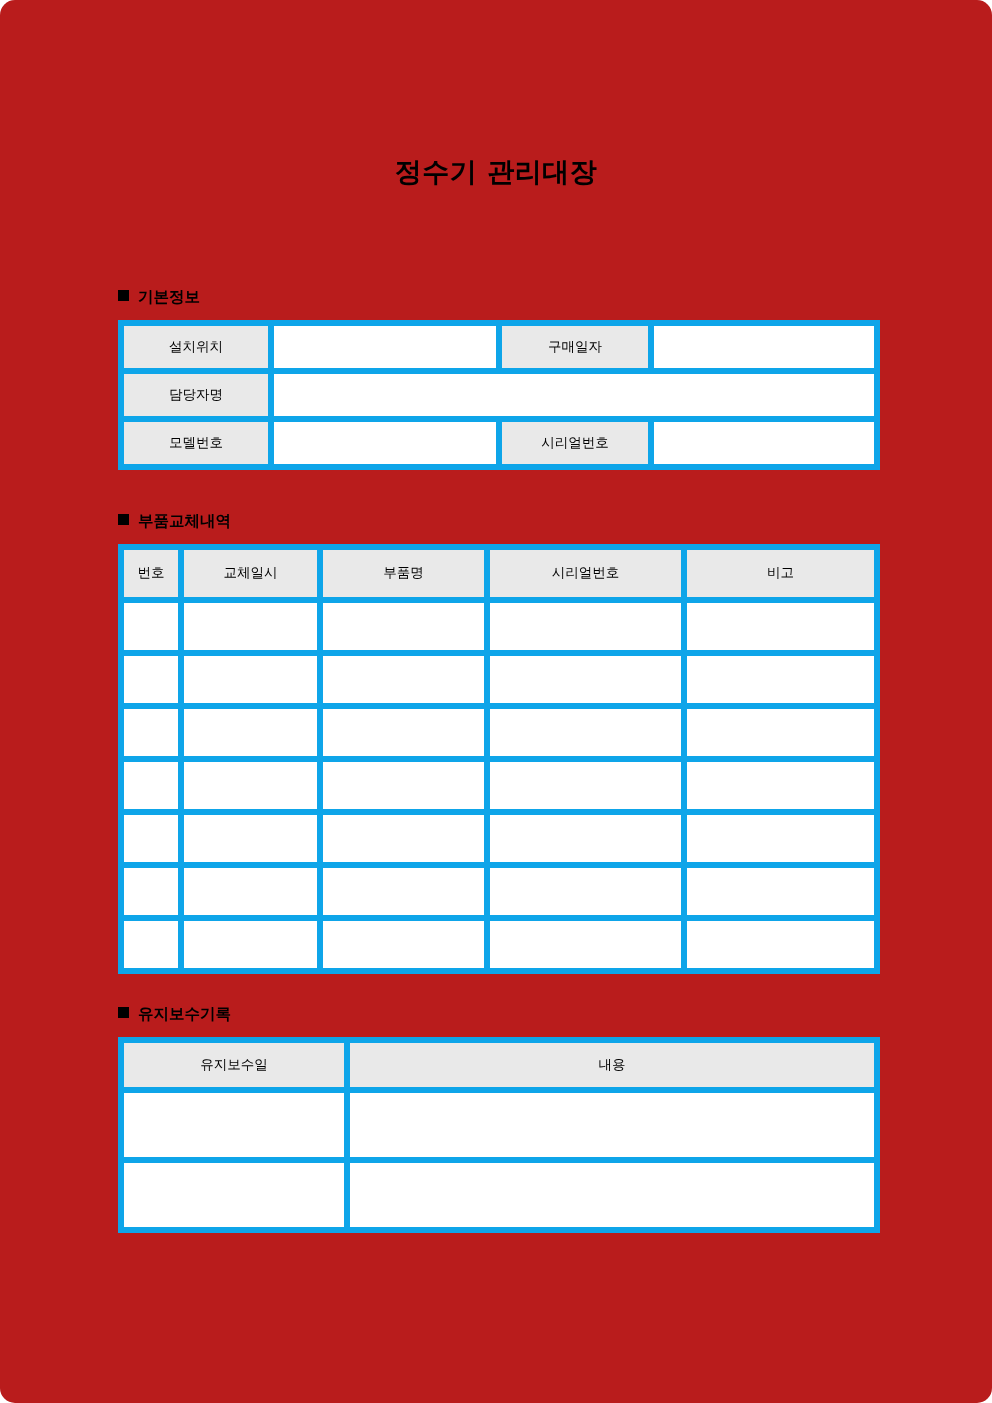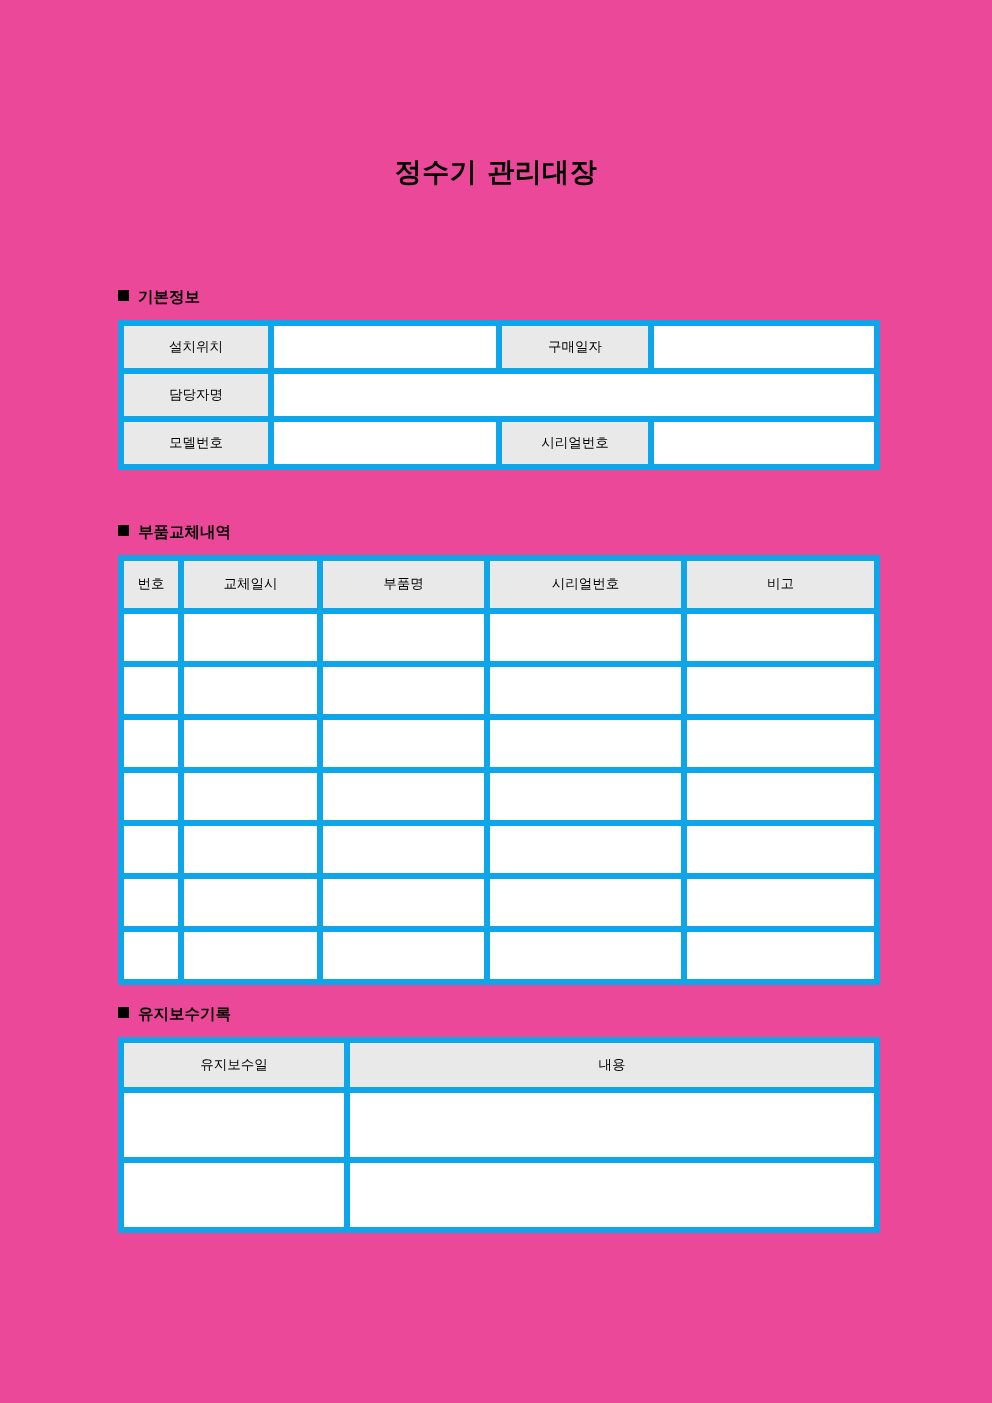--- a/index.html
+++ b/index.html
@@ -14,21 +14,22 @@
     font-family: "DejaVu Sans", "Liberation Sans", sans-serif;
     color: #000000;
     -webkit-font-smoothing: antialiased;
   }
 
   .page {
     position: relative;
     width: 992px;
     height: 1403px;
     box-sizing: border-box;
-    background: #ec4899;
+    background: #b91c1c;
+    border-radius: 15px;
   }
 
   .doc-title {
     position: absolute;
     top: 138px;
     left: 0;
     width: 992px;
     text-align: center;
     font-size: 27px;
     font-weight: bold;
@@ -136,21 +137,21 @@
         <tr>
           <td class="label-cell">모델번호</td>
           <td></td>
           <td class="label-cell">시리얼번호</td>
           <td></td>
         </tr>
       </tbody>
     </table>
   </div>
 
-  <div class="section" style="top: 483px;">
+  <div class="section" style="top: 472px;">
     <div class="section-heading">
       <span class="bullet"></span><span>부품교체내역</span>
     </div>
 
     <table class="form-table" id="parts-table">
       <colgroup>
         <col class="p1">
           <col class="p2">
           <col class="p3">
           <col class="p4">

